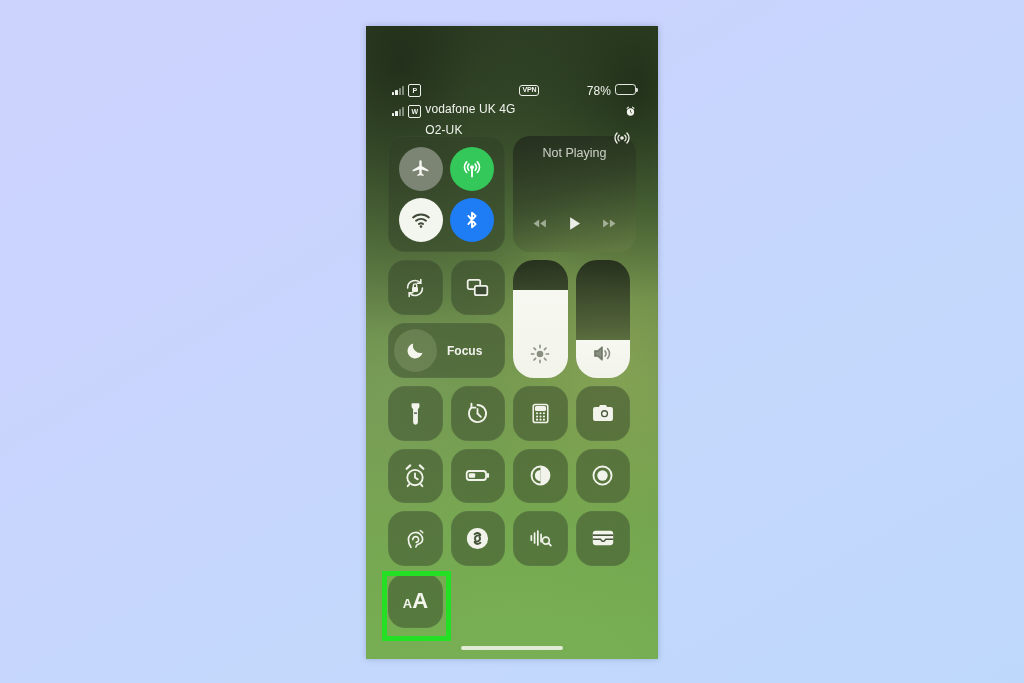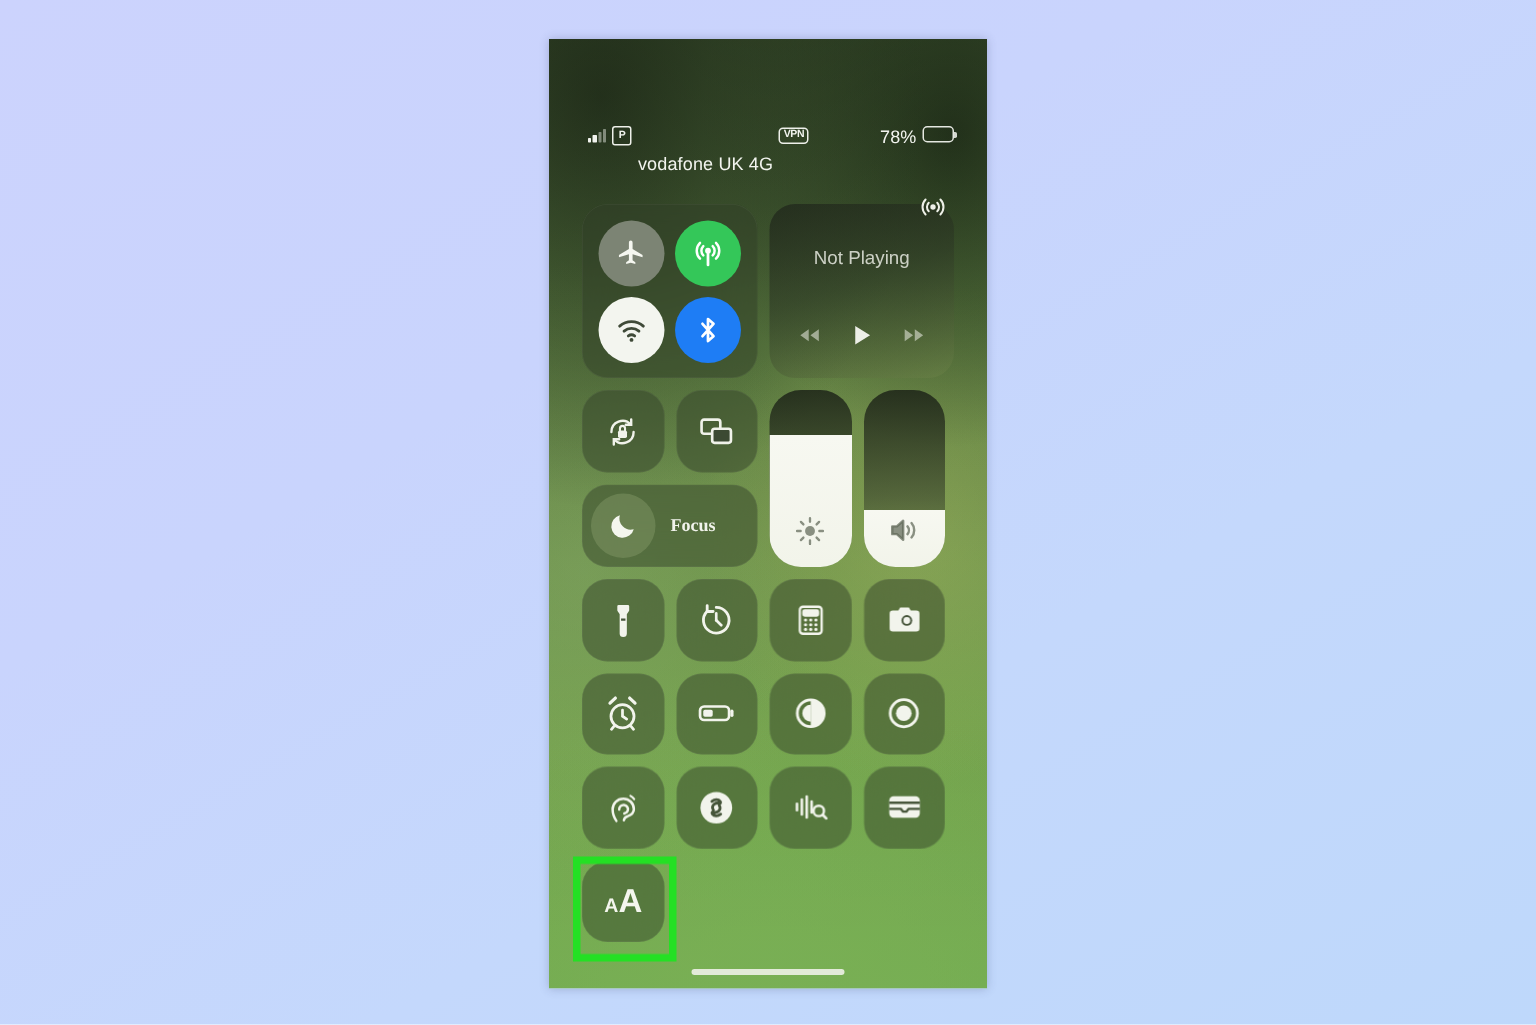--- a/index.html
+++ b/index.html
@@ -142,21 +142,20 @@
     width: 123px;
     position: relative;
     padding: 10px;
     box-sizing: border-box;
     display: flex;
     flex-direction: column;
     background: linear-gradient(160deg, rgba(30,36,26,0.72) 0%, rgba(44,54,36,0.52) 45%, rgba(118,140,78,0.34) 100%);
     border-radius: 17px;
   }
   .np-title {
-    margin-top: 19px;
     text-align: center;
     color: rgba(233,236,228,0.84);
     font-size: 12.5px;
   }
   .np-controls {
     margin-top: auto;
     margin-bottom: 9px;
     display: flex;
     align-items: center;
     justify-content: space-around;
@@ -180,21 +179,20 @@
     display: flex; align-items: center; justify-content: center;
     color: #f0f2ea;
   }
   .focus-tile {
     height: 55px;
     border-radius: 17px;
     display: flex;
     align-items: center;
     padding-left: 6px;
     gap: 10px;
-    font-family: Liberation Serif, serif;
   }
   .focus-knob {
     width: 43px; height: 43px;
     border-radius: 50%;
     background: rgba(150,170,120,0.34);
     display: flex; align-items: center; justify-content: center;
   }
   .focus-label { color: #f1f3ec; font-size: 12px; font-weight: 600; }
 
   .slider {
@@ -273,20 +271,39 @@
         <span class="vpn-badge">VPN</span>
       </div>
       <div class="sb-right">
         <span class="batt-pct">78%</span>
         <span class="batt-shell">
           <span class="batt-fill" id="batt-fill" style="width: 85.8%;"></span>
         </span>
       </div>
     </div>
 
+    <div class="sb-row">
+      <div class="sb-left">
+        <span class="bars">
+            <i></i>
+            <i></i>
+            <i></i>
+            <i></i>
+          </span>
+        <span class="sim-badge">W</span>
+        <span class="carrier-name">O2-UK</span>
+      </div>
+      <div class="sb-right">
+        <svg class="alarm-mini" viewBox="0 0 24 24" fill="none" stroke="#f1f3ec" stroke-width="2">
+          <circle cx="12" cy="13" r="8" fill="#f1f3ec" stroke="none"></circle>
+          <path d="M12 9.5v3.8l2.4 1.6" stroke="#55683f" stroke-width="2.1" stroke-linecap="round"></path>
+          <path d="M4.5 5.2 7.6 2.6M19.5 5.2 16.4 2.6" stroke="#f1f3ec" stroke-width="2.4" stroke-linecap="round"></path>
+        </svg>
+      </div>
+    </div>
   </div>
 
   <div id="cc">
 
     <div class="top-row">
 
       <div class="module conn">
         <div class="circ off" style="background: rgb(124, 132, 116);">
           <svg width="21" height="21" viewBox="0 0 24 24" fill="#f5f7f0">
             <path d="M21 15.5v-1.8l-7.6-4.6V4.3c0-.9-.6-1.6-1.4-1.6s-1.4.7-1.4 1.6v4.8L3 13.7v1.8l7.6-2.3v4.6l-2.1 1.4v1.4l3.5-.9 3.5.9v-1.4l-2.1-1.4v-4.6L21 15.5z"></path>

